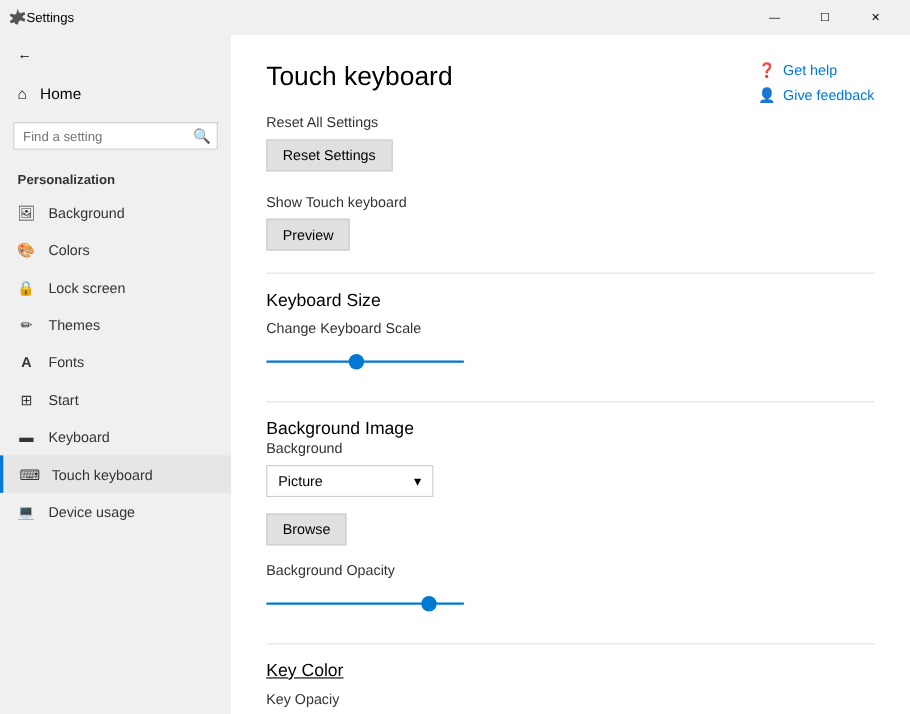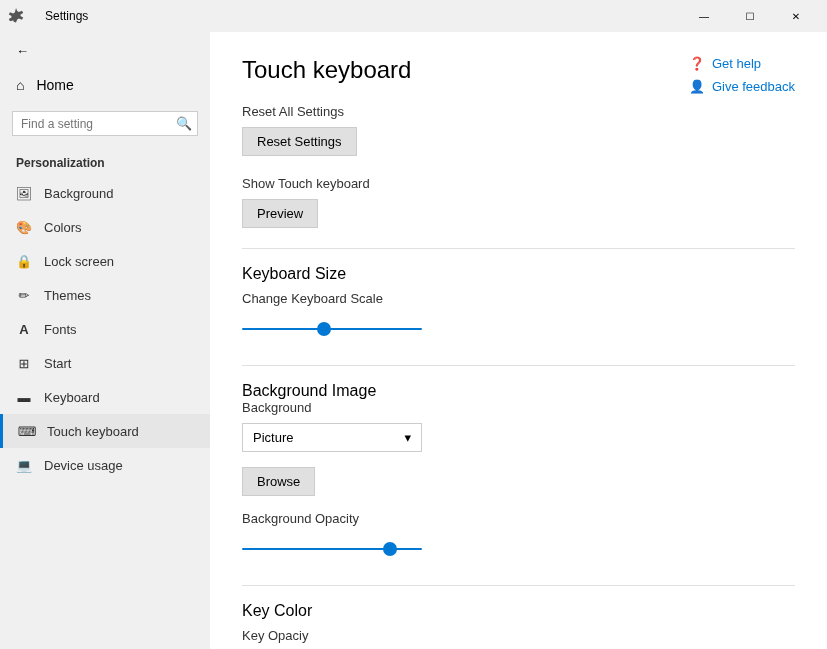--- a/index.html
+++ b/index.html
@@ -3,21 +3,21 @@
   <meta charset="utf-8">
   <style>
     * { box-sizing: border-box; margin: 0; padding: 0; }
     body { font-family: 'Segoe UI', sans-serif; font-size: 13px; background: #f0f0f0; display: flex; flex-direction: column; height: 649px; width: 827px; overflow: hidden; }
     
     
     .titlebar {
       display: flex; align-items: center; justify-content: space-between;
       background: #f0f0f0; height: 32px; padding: 0 8px; flex-shrink: 0;
     }
-    .titlebar-left { display: flex; align-items: center; gap: 21px; }
+    .titlebar-left { display: flex; align-items: center; gap: 0; }
     .titlebar-icon { width: 16px; height: 16px; }
     .titlebar-title { font-size: 12px; color: #000; }
     .titlebar-controls { display: flex; }
     .titlebar-btn {
       width: 46px; height: 32px; border: none; background: transparent;
       cursor: pointer; font-size: 10px; display: flex; align-items: center; justify-content: center;
     }
 
     
     .app-body { display: flex; flex: 1; overflow: hidden; }
@@ -72,21 +72,21 @@
       -webkit-appearance: none; width: 100%; height: 2px; background: #0078d4;
       outline: none; border-radius: 1px;
     }
     .slider::-webkit-slider-thumb {
       -webkit-appearance: none; width: 14px; height: 14px;
       background: #0078d4; border-radius: 50%; cursor: pointer;
     }
 
     .select-box {
       display: flex; align-items: center; justify-content: space-between;
-      border: 1px solid #ccc; padding: 6px 10px; width: 180px;
+      border: 1px solid #ccc; padding: 6px 10px; width: 152px;
       background: white; cursor: pointer; font-size: 13px;
     }
 
     .help-links { position: absolute; top: 24px; right: 32px; }
     .help-link {
       display: flex; align-items: center; gap: 6px; color: #0078d4;
       cursor: pointer; text-decoration: none; font-size: 13px; margin-bottom: 8px;
     }
     .divider { border: none; border-top: 1px solid #e0e0e0; margin: 4px 0 16px 0; }
   </style>
@@ -211,21 +211,21 @@
       <br><br>
       <div class="section-heading">Background Opacity</div>
       <div class="slider-container">
         <input type="range" class="slider" min="0" max="100" value="85" style="">
       </div>
     </div>
 
     <hr class="divider">
 
     <div class="section-block">
-      <h2 style="font-size:16px;font-weight:400;margin-bottom:8px;">Key Color</h2>
+      <h2 style="font-size:16px;font-weight:400;margin-bottom:8px;text-decoration:underline;">Key Color</h2>
       <div class="section-heading">Key Opaciy</div>
       
 
       
       <br>
       
       
 
       
       

